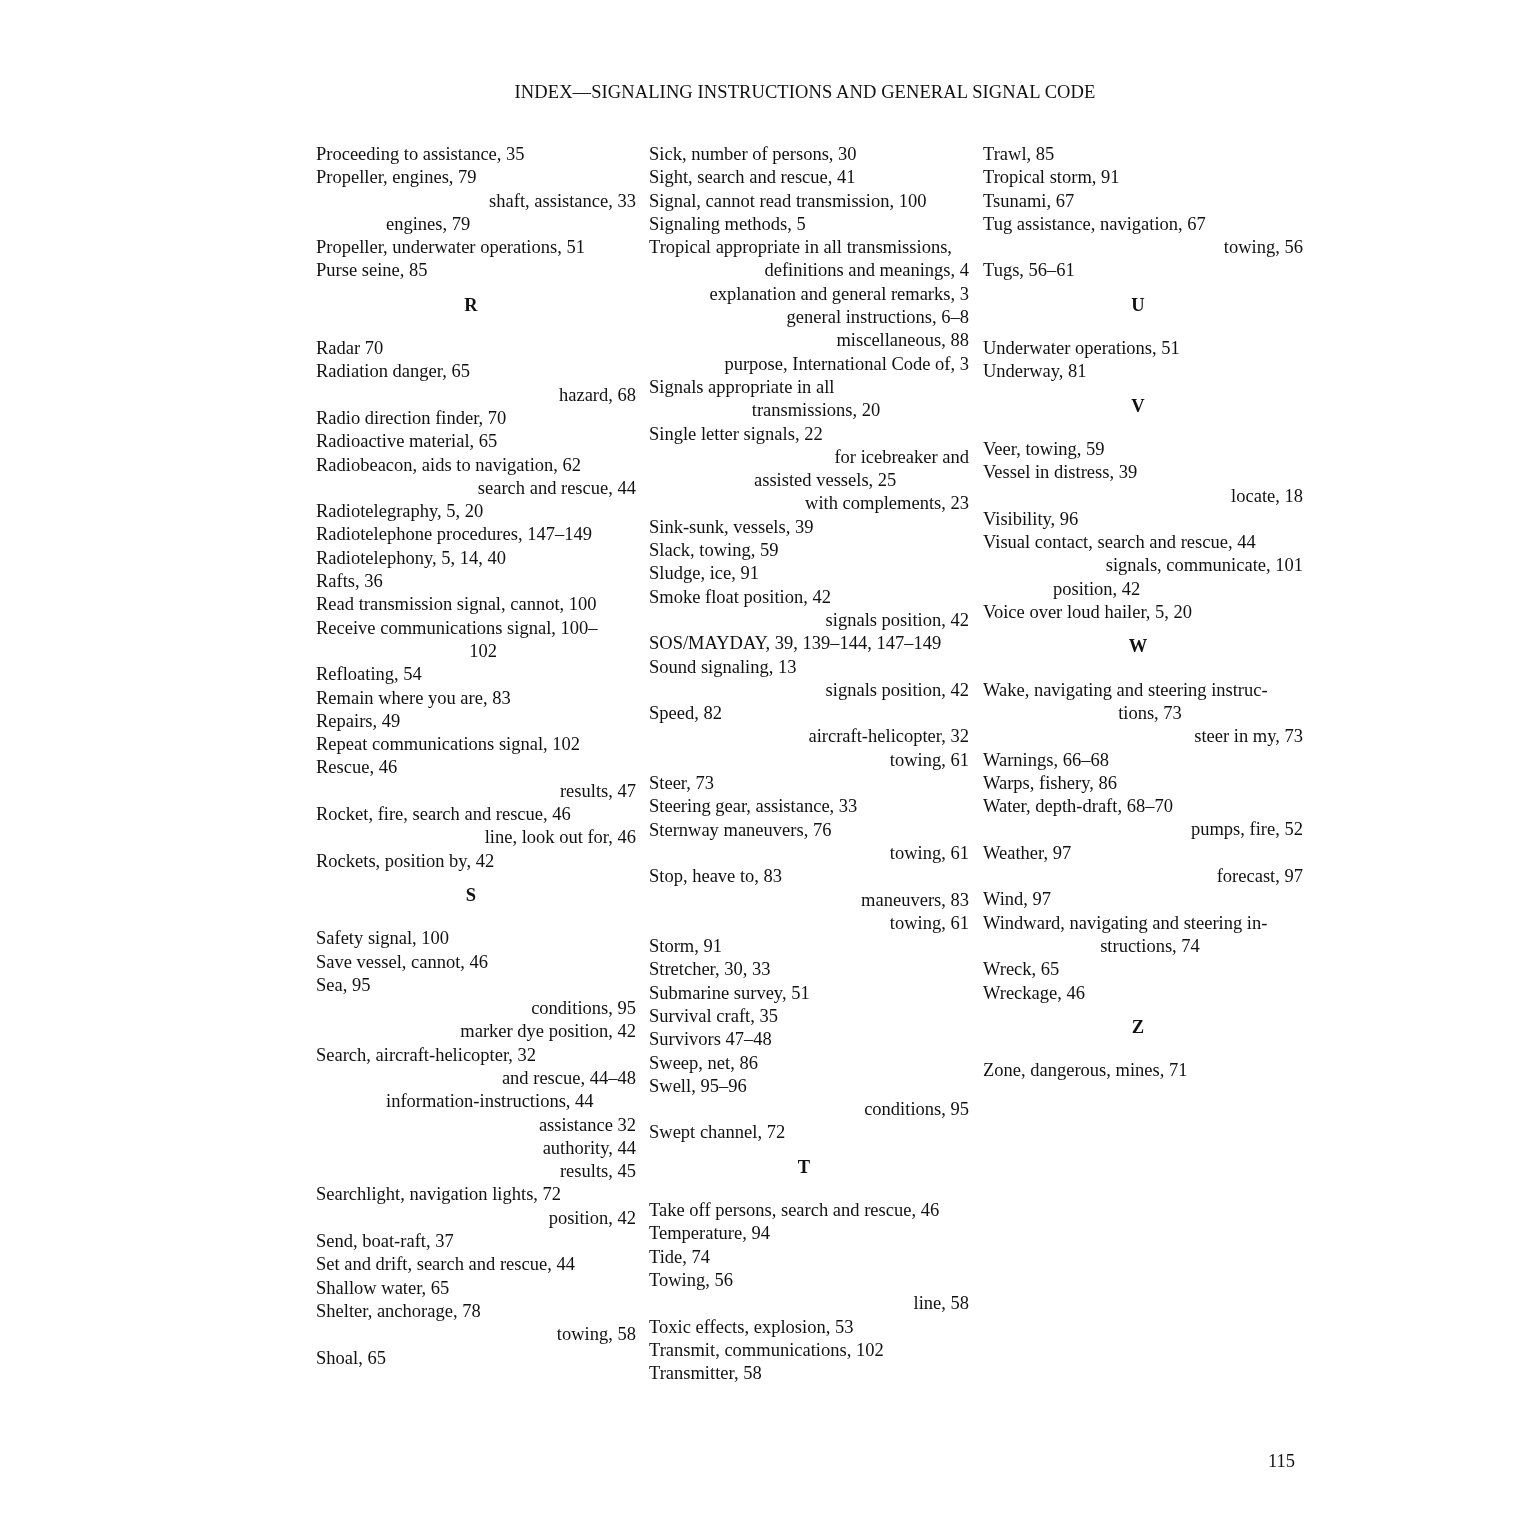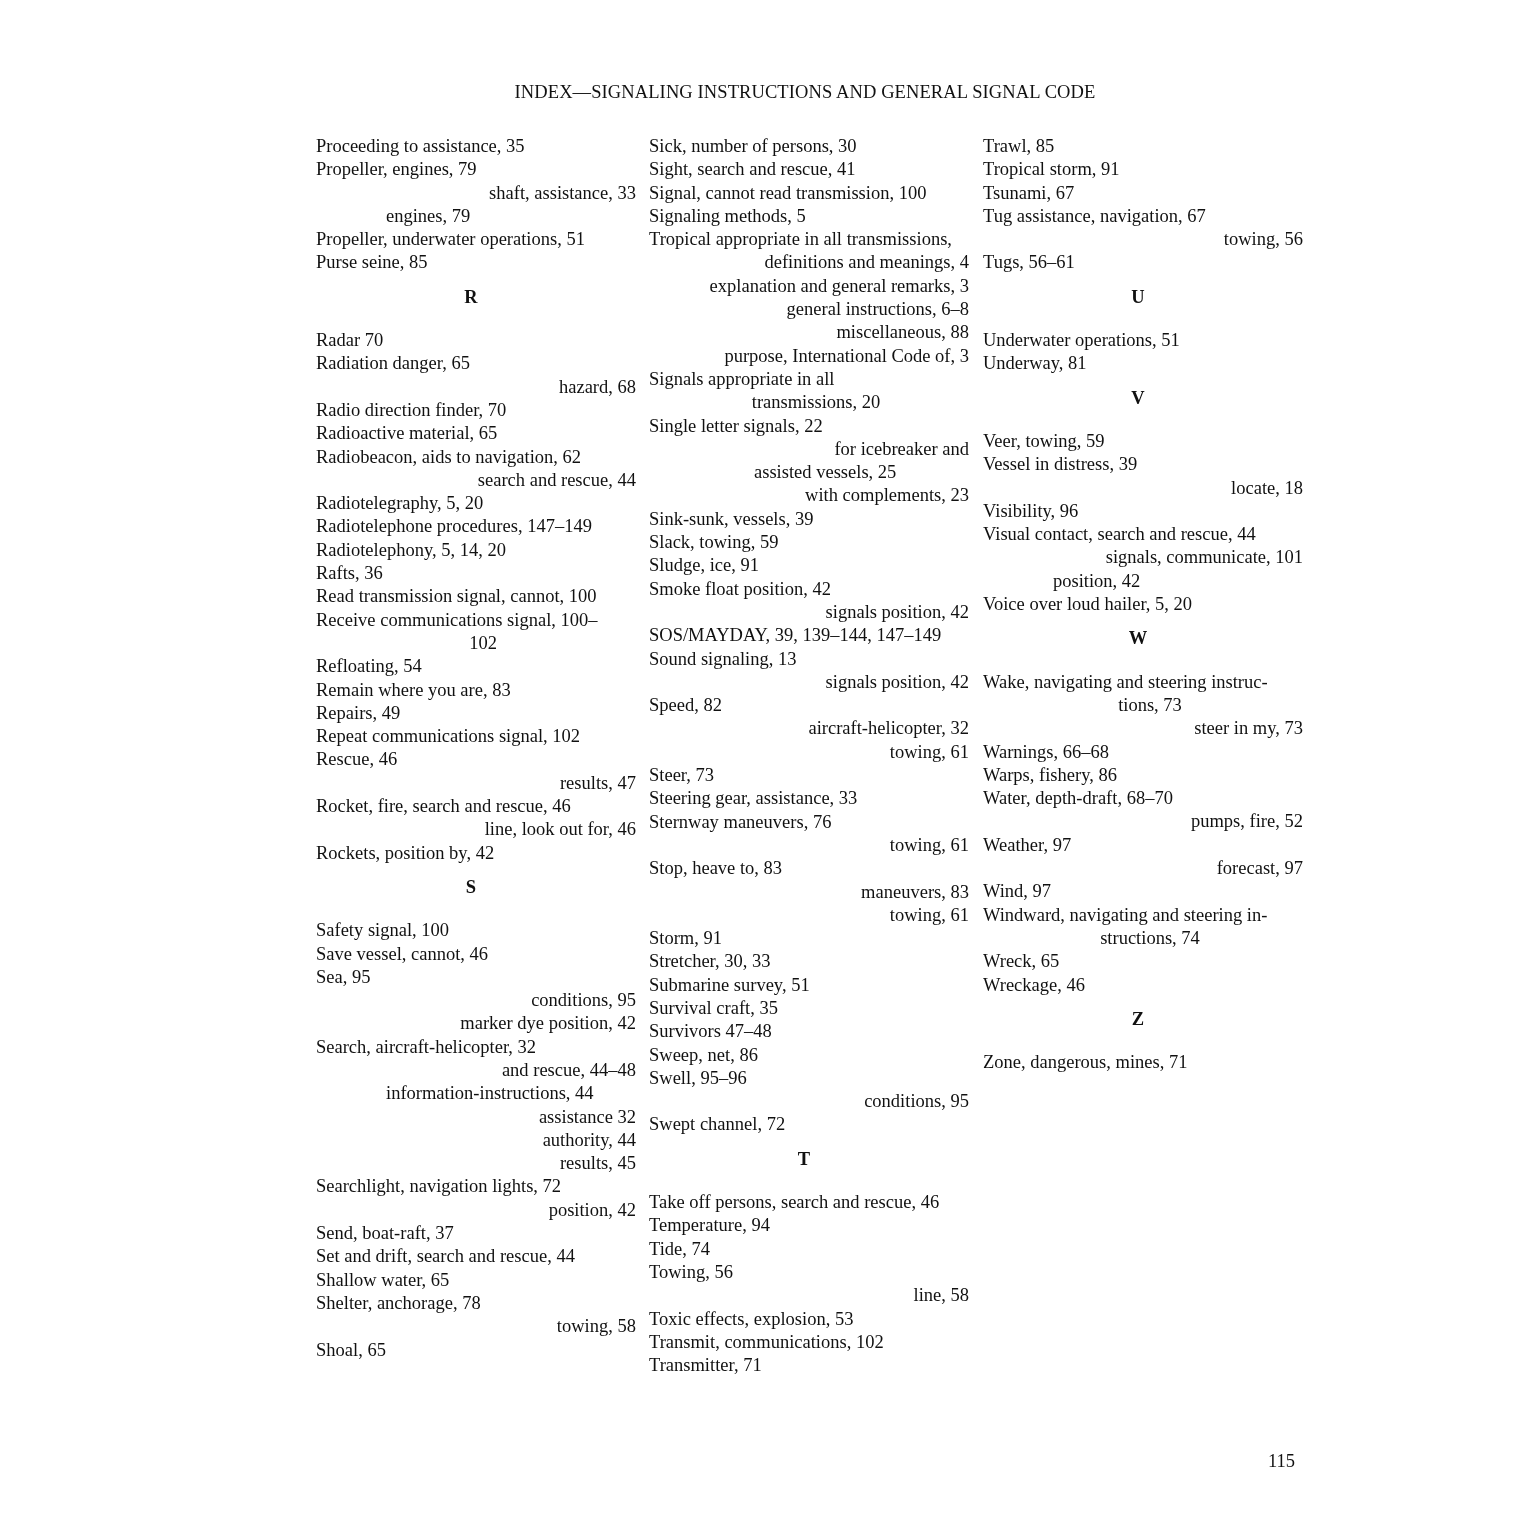--- a/index.html
+++ b/index.html
@@ -9,21 +9,21 @@
       color: #111111;
     }
     .running-head {
       position: absolute; left: 0; top: 82px; width: 1610px;
       text-align: center; font-size: 18.5px; letter-spacing: 0.1px;
     }
     .page-number {
       position: absolute; left: 1268px; top: 1451px; font-size: 18.5px;
     }
     .column {
-      position: absolute; top: 135px; width: 320px;
+      position: absolute; top: 143px; width: 320px;
       font-size: 18.5px; line-height: 23.3px;
     }
     .col-1 { left: 316px; }
     .col-2 { left: 649px; }
     .col-3 { left: 983px; }
     .entry { white-space: nowrap; }
     .entry.l0 { padding-left: 0; }
     .entry.l1 { padding-left: 35px; text-align: right; }
     .entry.l2 { padding-left: 70px; }
     .entry.l3 { padding-left: 105px; }
@@ -48,21 +48,21 @@
     <div class="letter-head">R</div>
     <div class="entry l0">Radar 70</div>
     <div class="entry l0">Radiation danger, 65</div>
     <div class="entry l1">hazard, 68</div>
     <div class="entry l0">Radio direction finder, 70</div>
     <div class="entry l0">Radioactive material, 65</div>
     <div class="entry l0">Radiobeacon, aids to navigation, 62</div>
     <div class="entry l1">search and rescue, 44</div>
     <div class="entry l0">Radiotelegraphy, 5, 20</div>
     <div class="entry l0">Radiotelephone procedures, 147–149</div>
-    <div class="entry l0">Radiotelephony, 5, 14, 20</div>
+    <div class="entry l0">Radiotelephony, 5, 14, 40</div>
     <div class="entry l0">Rafts, 36</div>
     <div class="entry l0">Read transmission signal, cannot, 100</div>
     <div class="entry l0">Receive communications signal, 100–</div>
     <div class="entry cont">102</div>
     <div class="entry l0">Refloating, 54</div>
     <div class="entry l0">Remain where you are, 83</div>
     <div class="entry l0">Repairs, 49</div>
     <div class="entry l0">Repeat communications signal, 102</div>
     <div class="entry l0">Rescue, 46</div>
     <div class="entry l1">results, 47</div>
@@ -135,21 +135,21 @@
     <div class="entry l1">conditions, 95</div>
     <div class="entry l0">Swept channel, 72</div>
     <div class="letter-head">T</div>
     <div class="entry l0">Take off persons, search and rescue,  46</div>
     <div class="entry l0">Temperature, 94</div>
     <div class="entry l0">Tide, 74</div>
     <div class="entry l0">Towing, 56</div>
     <div class="entry l1">line, 58</div>
     <div class="entry l0">Toxic effects, explosion, 53</div>
     <div class="entry l0">Transmit, communications, 102</div>
-    <div class="entry l0">Transmitter, 71</div>
+    <div class="entry l0">Transmitter, 58</div>
   </div>
 <div class="column col-3">
     <div class="entry l0">Trawl, 85</div>
     <div class="entry l0">Tropical storm, 91</div>
     <div class="entry l0">Tsunami, 67</div>
     <div class="entry l0">Tug assistance, navigation, 67</div>
     <div class="entry l1">towing, 56</div>
     <div class="entry l0">Tugs, 56–61</div>
     <div class="letter-head">U</div>
     <div class="entry l0">Underwater operations, 51</div>

